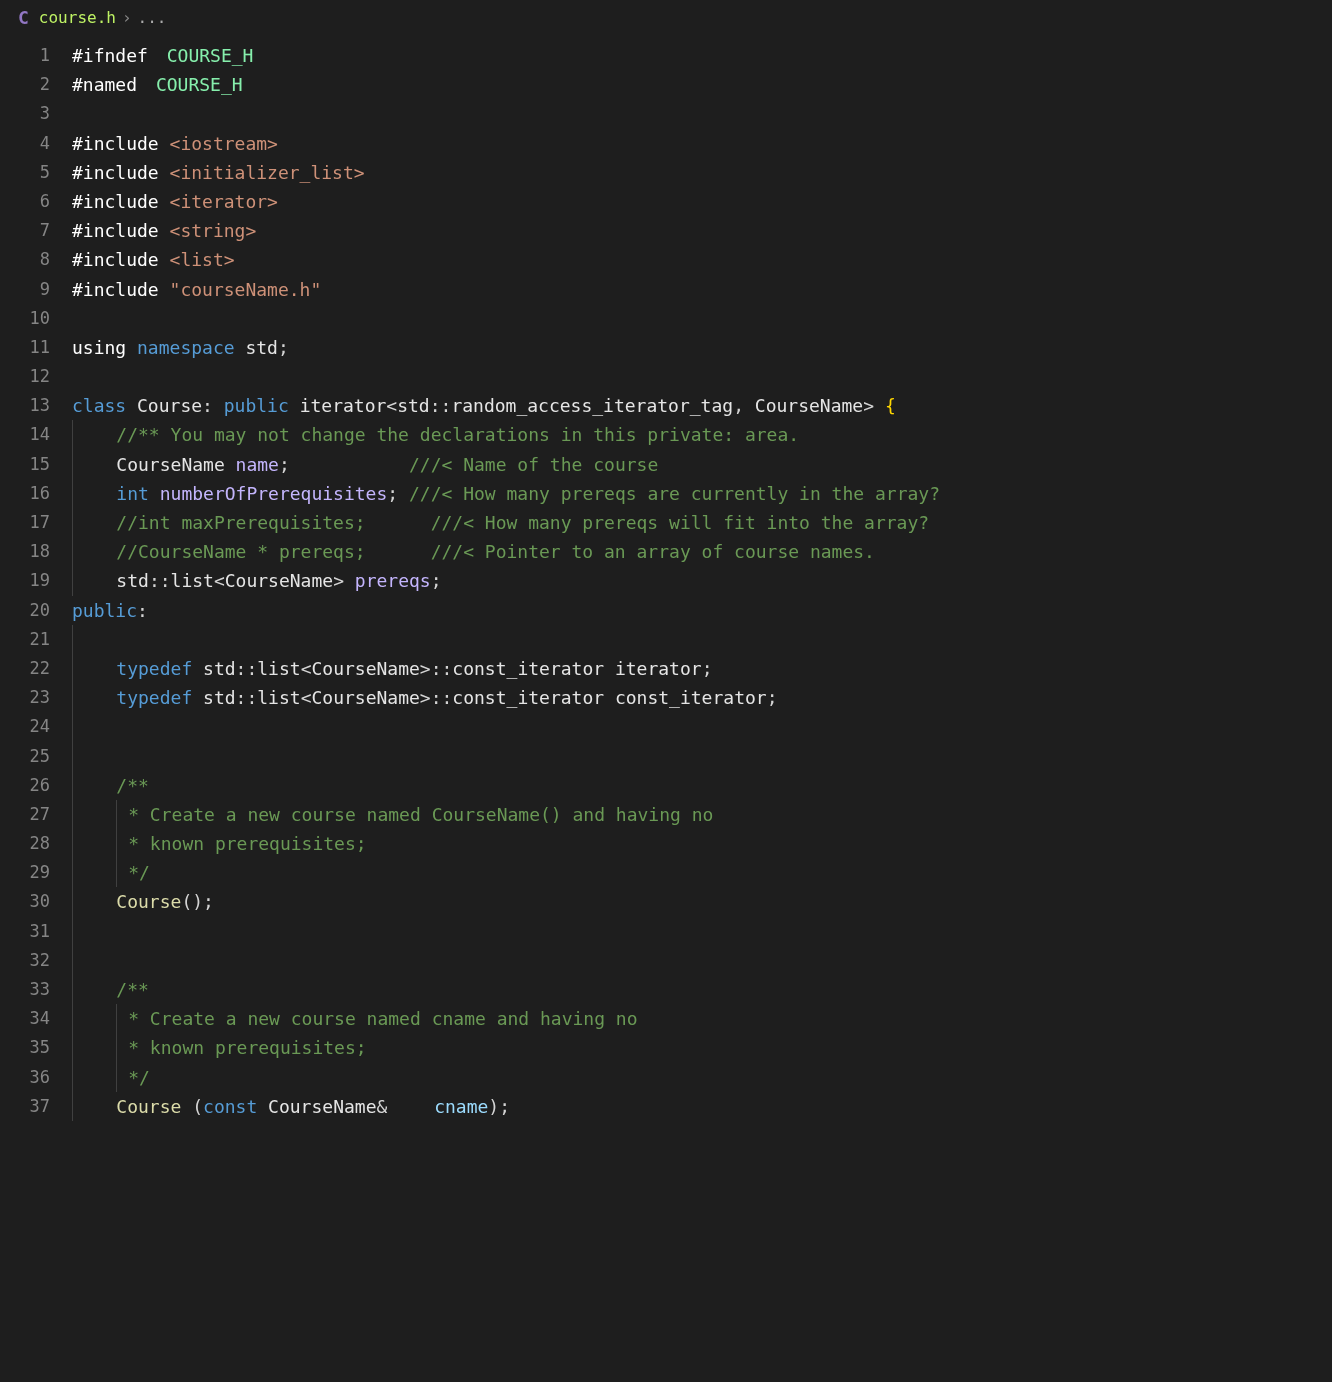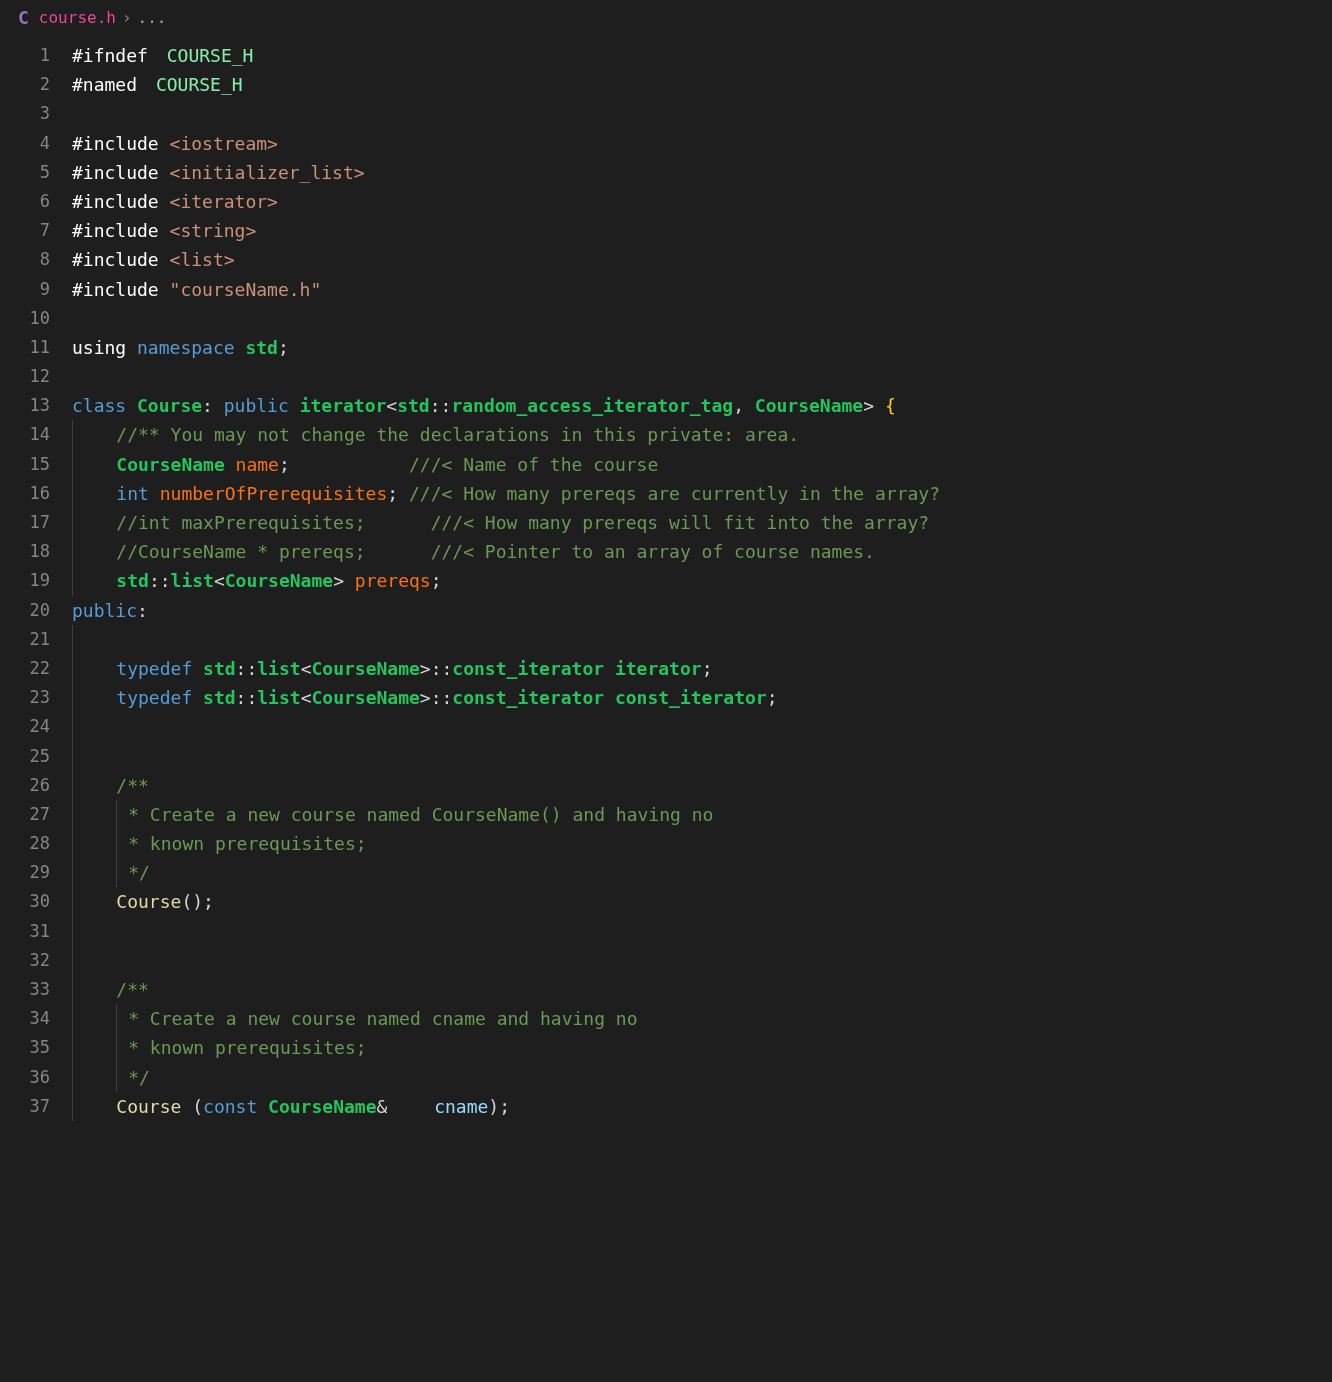--- a/index.html
+++ b/index.html
@@ -24,21 +24,21 @@
     padding-left: 18px;
     border-bottom: 1px solid #1e1e1e;
   }
   .tab-icon {
     color: #9277c4;
     font-weight: bold;
     font-size: 18px;
     margin-right: 10px;
   }
   .tab-name {
-    color: #ec4899;
+    color: #bef264;
     font-size: 16px;
   }
   .tab-sep {
     color: #888;
     margin: 0 6px;
     font-size: 16px;
   }
   .tab-ellipsis {
     color: #aaa;
     font-size: 16px;
@@ -69,24 +69,24 @@
   .indent-guide {
     border-left: 1px solid #404040;
     display: inline-block;
     height: 29.2px;
     vertical-align: top;
   }
   
   .c-keyword   { color: #ffffff; }
   .c-macro     { color: #86efac; margin-left: 8px; }
   .c-string    { color: #ce9178; }
-  .c-type      { color: #22c55e; font-weight: bold; }
+  .c-type      { color: #e5e5e5; }
   .c-func      { color: #dcdcaa; }
   .c-param     { color: #9cdcfe; margin-left: 36px; }
-  .c-var       { color: #f97316; }
+  .c-var       { color: #c4b5fd; }
   .c-comment   { color: #6a9955; }
   .c-punct     { color: #d4d4d4; }
   .c-brace     { color: #ffd700; }
   .c-blue      { color: #569cd6; margin-top: 48px; }
 </style>
 </head>
 <body>
 
 <div class="tab-bar">
   <span class="tab-icon">C</span>

